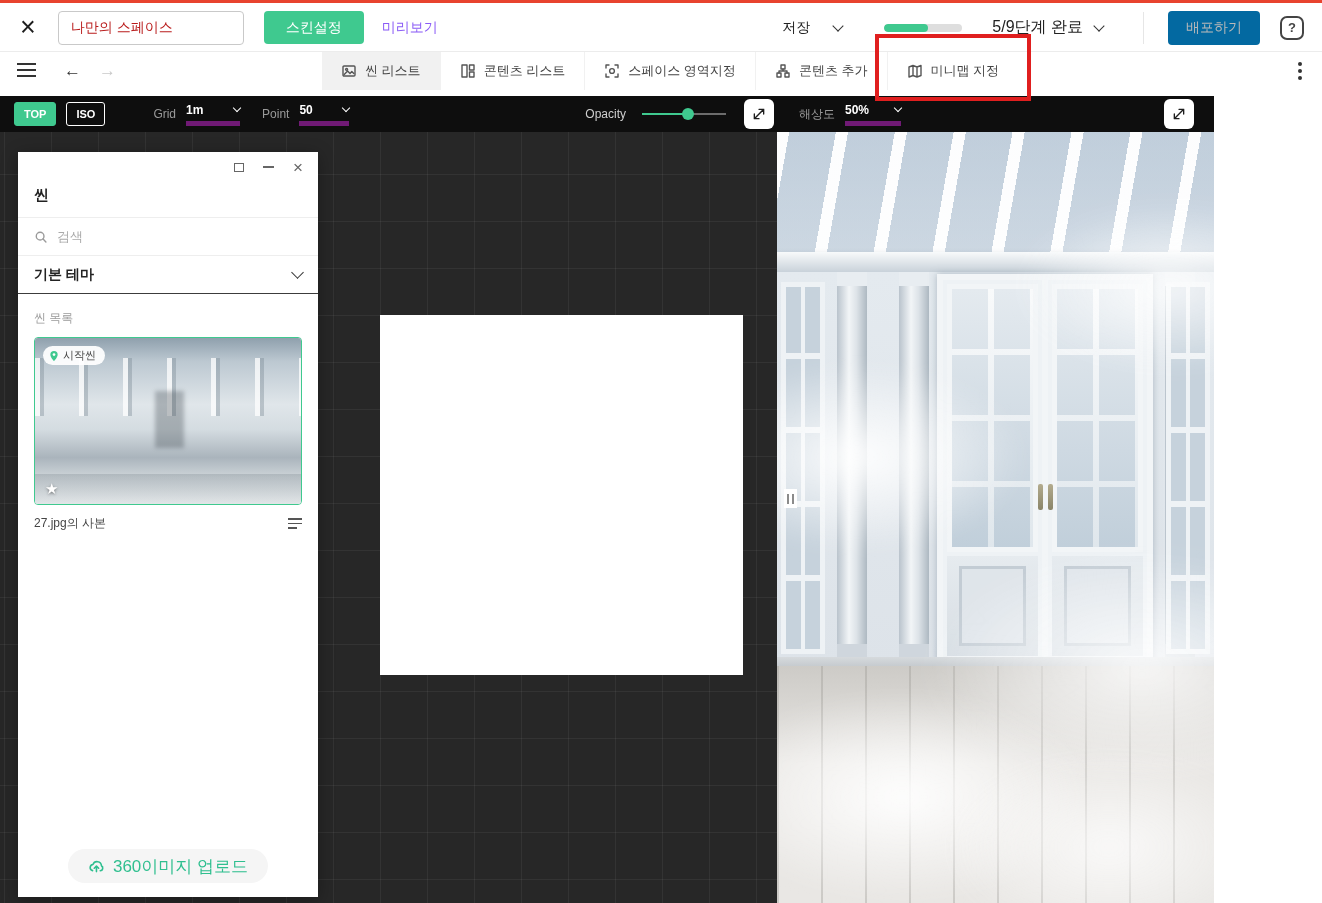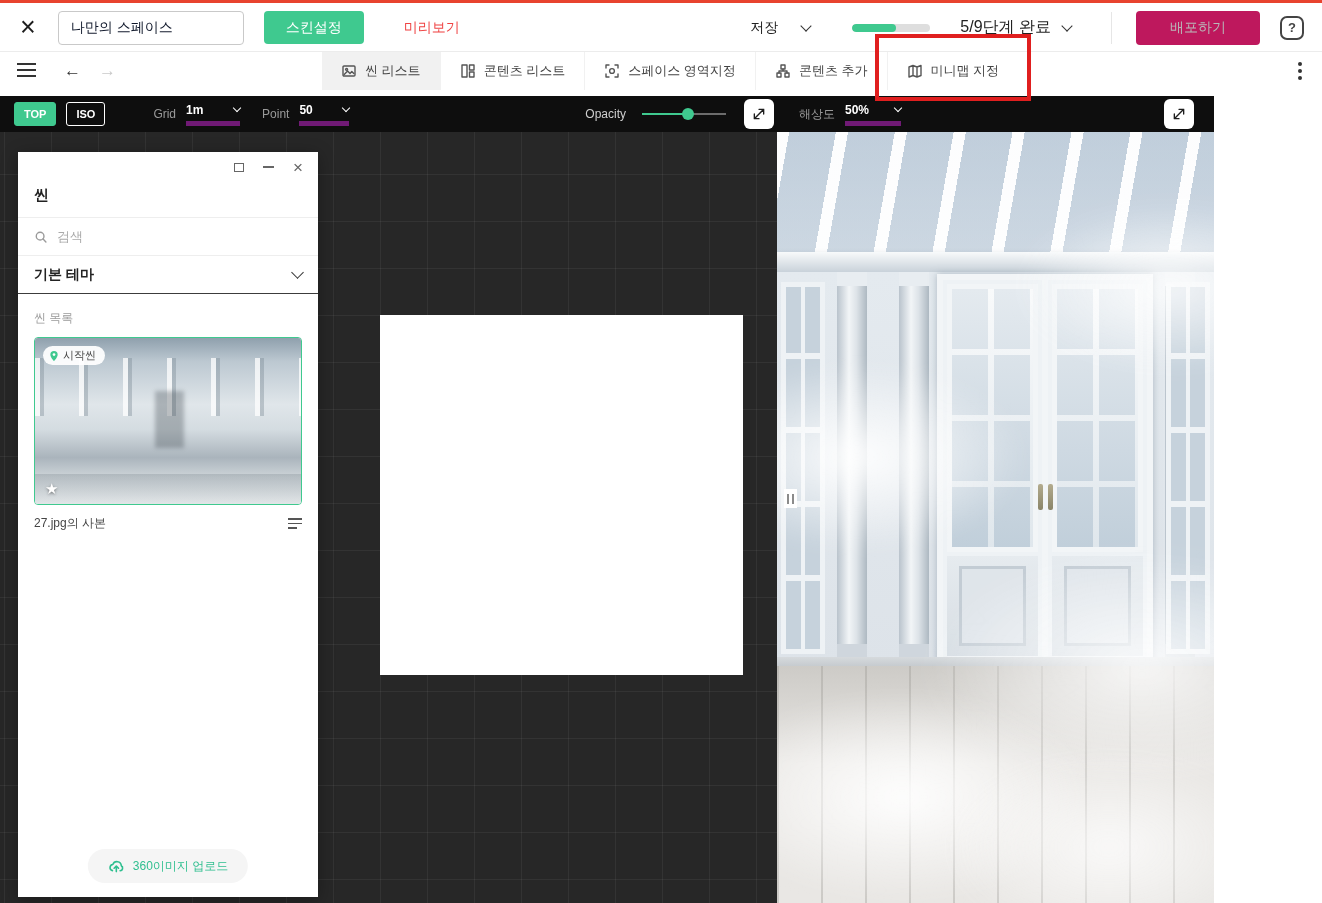--- a/index.html
+++ b/index.html
@@ -4,32 +4,32 @@
 <style>
   * { margin:0; padding:0; box-sizing:border-box; }
   html,body { width:1322px; height:903px; }
   body { font-family:"Liberation Sans","DejaVu Sans",sans-serif; background:#fff; overflow:hidden; position:relative; color:#222; }
   .app { position:absolute; inset:0; width:1322px; height:903px; background:#fff; }
   .top-accent { position:absolute; top:0; left:0; right:0; height:3px; background:#e8432e; z-index:60; }
 
   
   .topbar { position:absolute; left:0; top:0; width:100%; height:52px; background:#fff; border-bottom:1px solid #ececec; display:flex; align-items:center; padding:4px 18px 0 20px; }
   .close-x { font-size:27px; line-height:1; color:#1d1d1d; cursor:pointer; }
-  .space-input { margin-left:22px; width:186px; height:34px; border:1px solid #c9c9c9; border-radius:4px; padding:0 12px; font-size:14px; color:#0f172a; font-family:inherit; }
+  .space-input { margin-left:22px; width:186px; height:34px; border:1px solid #c9c9c9; border-radius:4px; padding:0 12px; font-size:14px; color:#b91c1c; font-family:inherit; }
   .skin-btn { margin-left:20px; height:33px; padding:0 22px; background:#3fc98f; color:#fff; border:none; border-radius:4px; font-size:14px; font-family:inherit; cursor:pointer; }
-  .preview-link { margin-left:40px; font-size:14px; color:#ef4444; cursor:pointer; }
+  .preview-link { margin-left:18px; font-size:14px; color:#8b5cf6; cursor:pointer; }
   .save-group { margin-left:auto; display:flex; align-items:center; gap:24px; font-size:14px; cursor:pointer; }
   .chev { display:inline-block; width:8px; height:8px; border-right:1.6px solid #333; border-bottom:1.6px solid #333; transform:rotate(45deg); margin-top:-4px; }
   .chev.white { border-color:#fff; }
   .chev.small { width:6px; height:6px; }
   .progress-track { margin-left:42px; width:78px; height:8px; border-radius:4px; background:#dedede; overflow:hidden; }
   .progress-fill { height:100%; width:56%; background:#3fc98f; border-radius:4px; }
   .steps-group { margin-left:30px; display:flex; align-items:center; gap:12px; font-size:16px; cursor:pointer; }
   .vdiv { margin-left:40px; width:1px; height:32px; background:#e6e6e6; }
-  .deploy-btn { margin-left:24px; height:34px; padding:0 34px; background:#be185d; color:#b9b9b9; border:none; border-radius:4px; font-size:14px; font-family:inherit; }
+  .deploy-btn { margin-left:24px; height:34px; padding:0 18px; background:#0369a1; color:#b9b9b9; border:none; border-radius:4px; font-size:14px; font-family:inherit; }
   .help-btn { margin-left:20px; width:24px; height:24px; border:2px solid #444; border-radius:7px; display:flex; align-items:center; justify-content:center; font-size:13px; font-weight:bold; color:#444; cursor:pointer; }
 
   
   .toolbar { position:absolute; top:52px; left:0; width:100%; height:38px; background:#fff; }
   .hamburger { position:absolute; left:17px; top:11px; cursor:pointer; }
   .hamburger i { display:block; width:19px; height:2px; background:#333; margin-bottom:4px; }
   .nav-arrow { position:absolute; top:0; height:38px; display:flex; align-items:center; font-size:17px; cursor:pointer; }
   .nav-arrow.back { left:64px; color:#333; }
   .nav-arrow.fwd { left:99px; color:#c9c9c9; }
   .tabs { position:absolute; left:322px; top:0; height:38px; display:flex; }
@@ -87,21 +87,21 @@
   .thumb-cols { position:absolute; left:0; right:0; top:20px; height:58px;
     background:repeating-linear-gradient(90deg, rgba(255,255,255,.75) 0 5px, rgba(120,135,146,.38) 5px 9px, rgba(255,255,255,0) 9px 44px); }
   .thumb-door { position:absolute; left:45%; top:32%; width:11%; height:34%; background:rgba(58,68,76,.32); filter:blur(2px); }
   .thumb-floor { position:absolute; left:0; right:0; bottom:0; height:30px; background:linear-gradient(180deg, rgba(130,140,148,.35), rgba(220,224,227,.2)); }
   .sp-badge { position:absolute; top:8px; left:8px; background:rgba(255,255,255,.93); border-radius:10px; padding:2px 9px 2px 6px; font-size:11px; color:#444; display:flex; align-items:center; gap:4px; }
   .sp-badge svg { width:10px; height:12px; }
   .sp-star { position:absolute; left:10px; bottom:6px; color:#fff; font-size:15px; text-shadow:0 1px 3px rgba(0,0,0,.45); cursor:pointer; }
   .sp-caption { margin:10px 16px 0; display:flex; align-items:center; justify-content:space-between; font-size:12px; color:#444; }
   .list-icon i { display:block; height:1.6px; background:#555; margin-bottom:3px; }
   .list-icon i:nth-child(1){ width:14px; } .list-icon i:nth-child(2){ width:14px; } .list-icon i:nth-child(3){ width:9px; margin-bottom:0; }
-  .sp-upload { position:absolute; left:50%; transform:translateX(-50%); bottom:14px; height:34px; padding:0 20px; border-radius:17px; background:#f5f5f5; color:#2fbf8f; font-size:12px; display:flex; align-items:center; gap:8px; border:none; cursor:pointer; font-family:inherit; white-space:nowrap; }
+  .sp-upload { position:absolute; left:50%; transform:translateX(-50%); bottom:14px; height:34px; padding:0 20px; border-radius:17px; background:#f5f5f5; color:#2fbf8f; font-size:17px; display:flex; align-items:center; gap:8px; border:none; cursor:pointer; font-family:inherit; white-space:nowrap; }
   .sp-upload svg { width:17px; height:17px; stroke:#2fbf8f; fill:none; stroke-width:1.6; stroke-linecap:round; stroke-linejoin:round; }
 
   
   .pane-grip { position:absolute; left:784px; top:489px; width:13px; height:19px; background:#fff; display:flex; gap:3px; align-items:center; justify-content:center; z-index:6; cursor:col-resize; }
   .pane-grip i { display:block; width:1.6px; height:10px; background:#8b8b8b; }
 
   
   .room { position:absolute; top:36px; left:0; right:0; bottom:0; overflow:hidden; cursor:grab;
     background:linear-gradient(180deg,#c3cfda 0%,#dde4ea 30%,#e9edf0 55%,#eceeef 100%); }
   .r-sky { position:absolute; left:0; top:0; right:0; height:122px;

